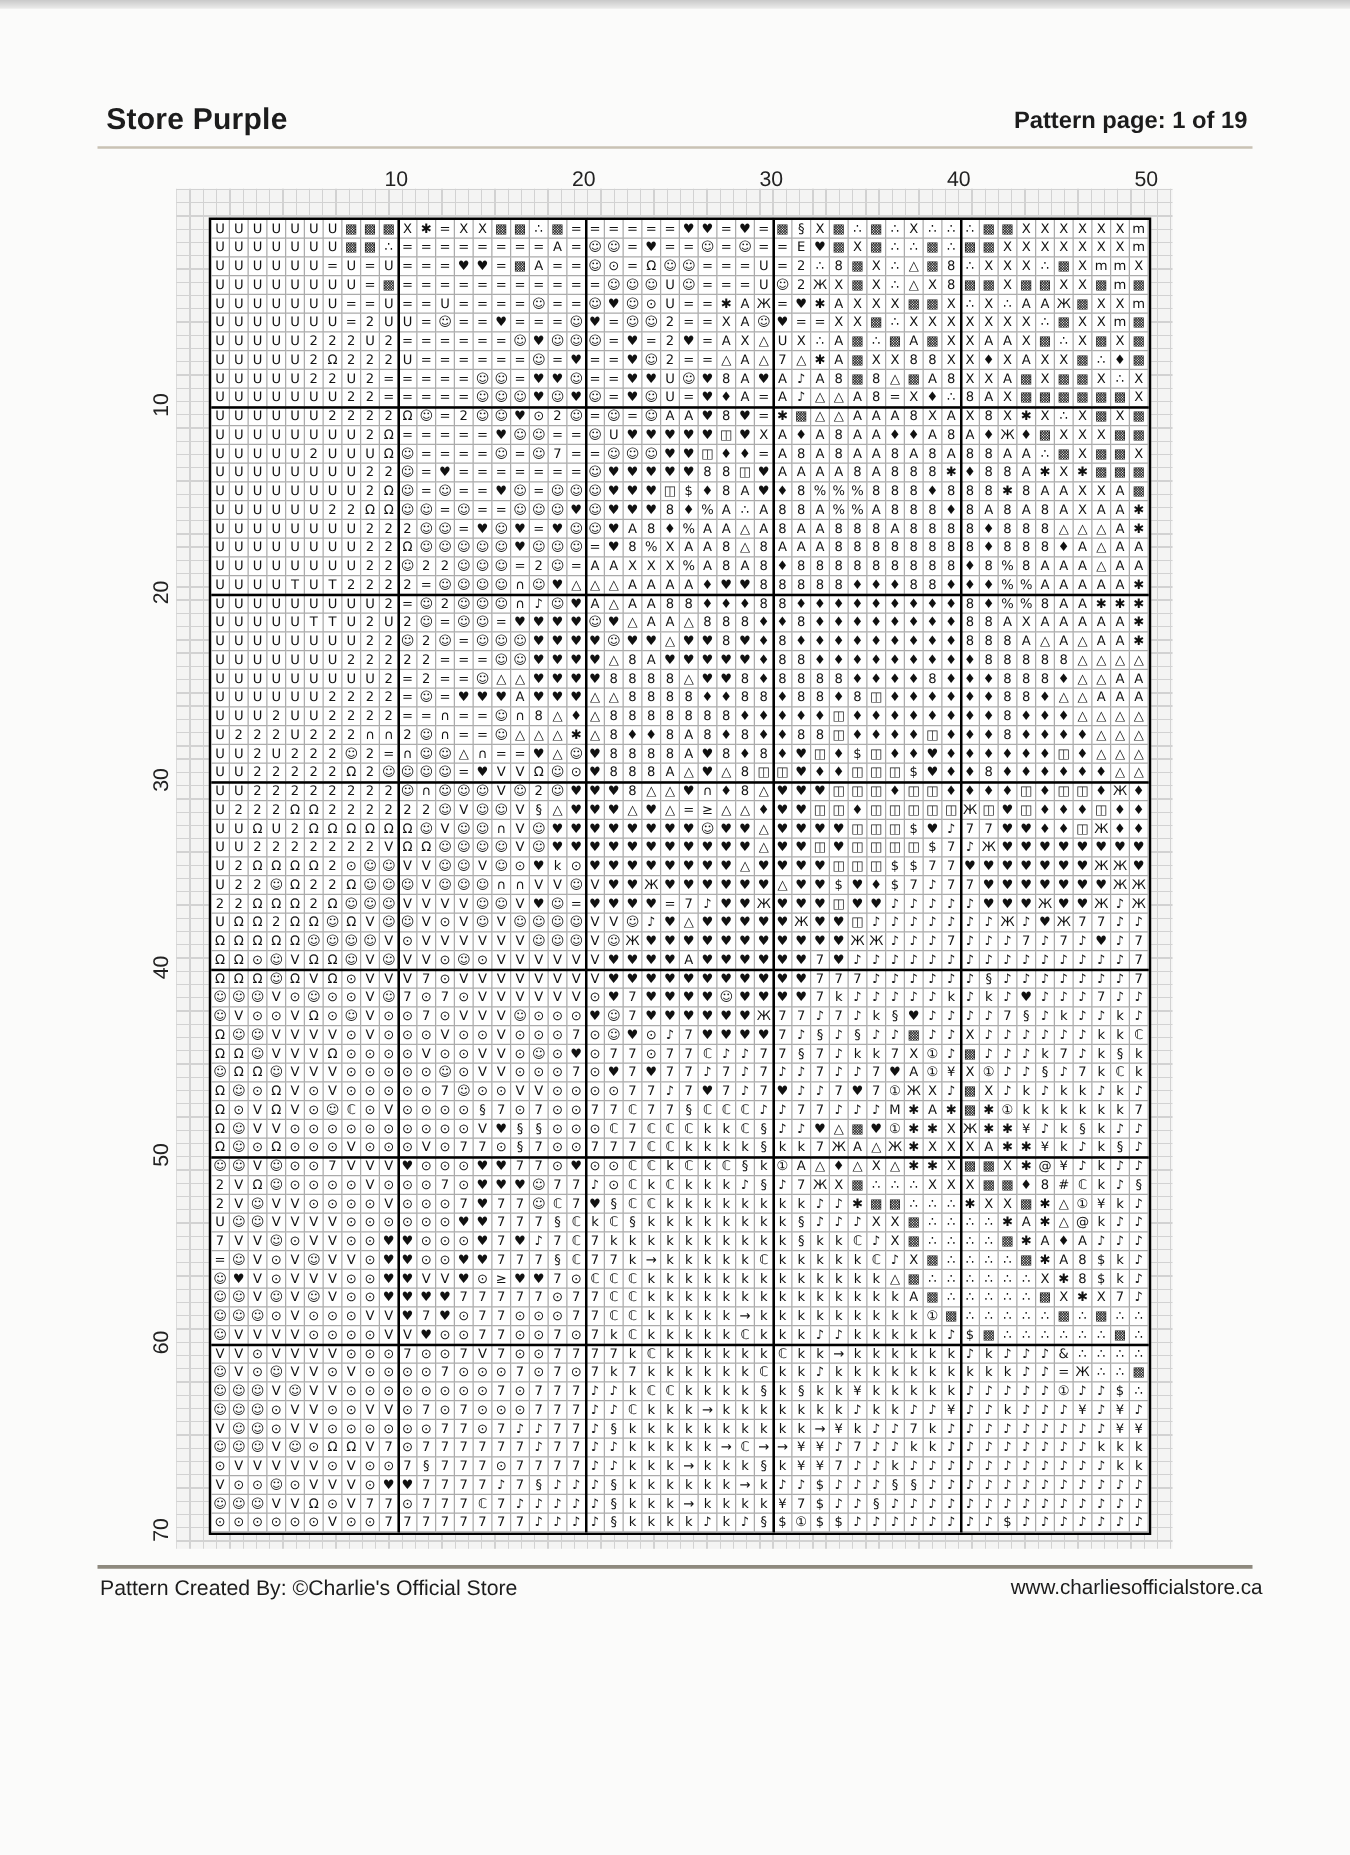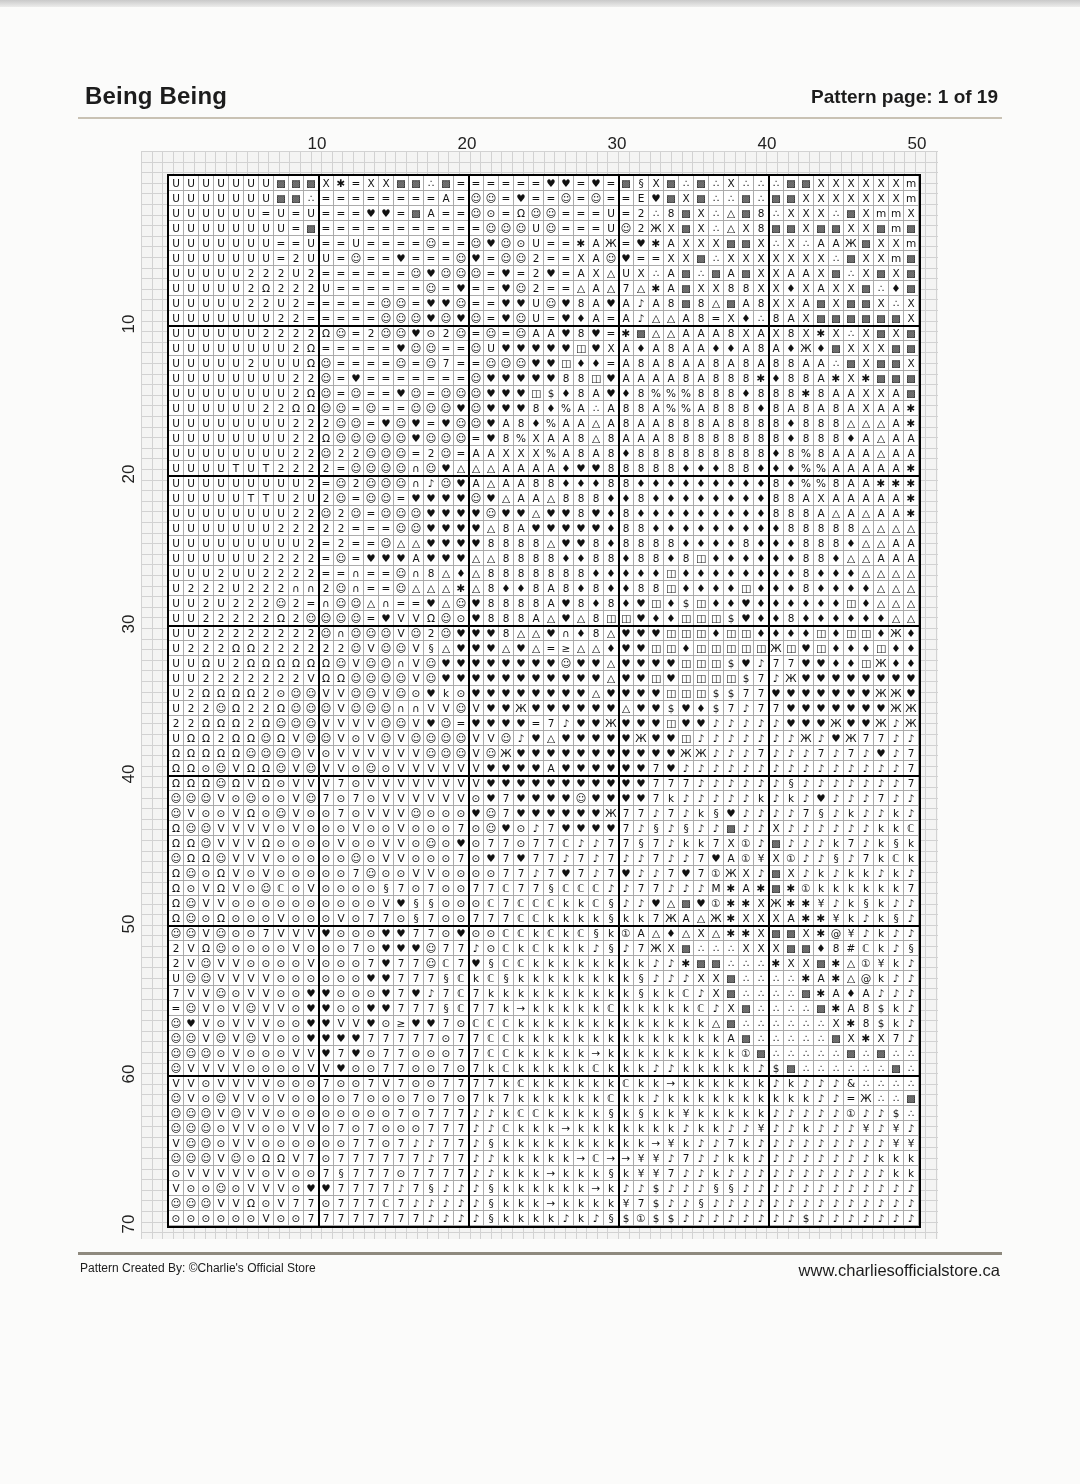--- a/index.html
+++ b/index.html
@@ -25,29 +25,29 @@
         font-family:"DejaVu Sans",sans-serif;font-size:10.5px;line-height:14px;
         text-align:center;color:#111;overflow:hidden;}
   .vline{position:absolute;top:0;bottom:0;width:2px;margin-left:-1px;background:#000;pointer-events:none;}
   .hline{position:absolute;left:0;right:0;height:2px;margin-top:-1px;background:#000;pointer-events:none;}
   
   .collab{position:absolute;top:134px;transform:translateX(-50%);font-size:17px;color:#222;}
   .rowlab{position:absolute;left:129px;transform:translate(-50%,-50%) rotate(-90deg);
           font-size:17px;color:#222;}
   
   .rule-bottom{position:absolute;left:78px;top:1252px;width:924px;height:2.5px;background:#8e897e;}
-  .credit{position:absolute;left:80px;top:1261px;font-size:12px;}
-  .site{position:absolute;right:80px;top:1261px;font-size:16.5px;margin-left:23px;}
+  .credit{position:absolute;left:80px;top:1261px;font-size:17px;}
+  .site{position:absolute;right:70px;top:1261px;font-size:16.5px;margin-left:23px;}
 </style>
 </head>
 <body>
 
 <div class="scan-edge"></div>
 
-<div class="title">Being Being</div>
+<div class="title">Store Purple</div>
 <div class="pageno">Pattern page: 1 of 19</div>
 <div class="rule-top"></div>
 
 <div class="margin-grid"></div>
 
 <div class="collabs">
     <div class="collab" style="left: 317px;">10</div>
     <div class="collab" style="left: 467px;">20</div>
     <div class="collab" style="left: 617px;">30</div>
     <div class="collab" style="left: 767px;">40</div>

